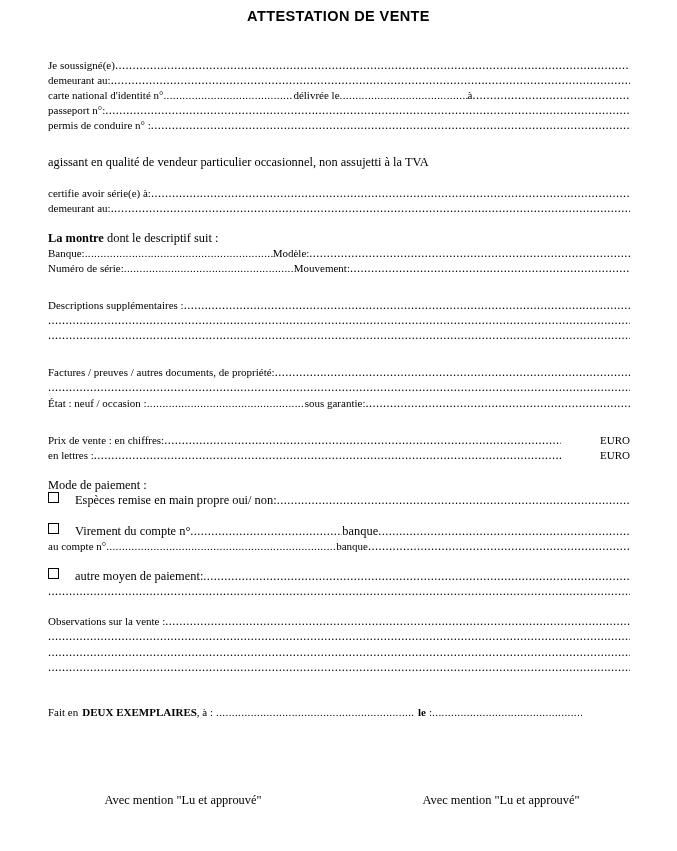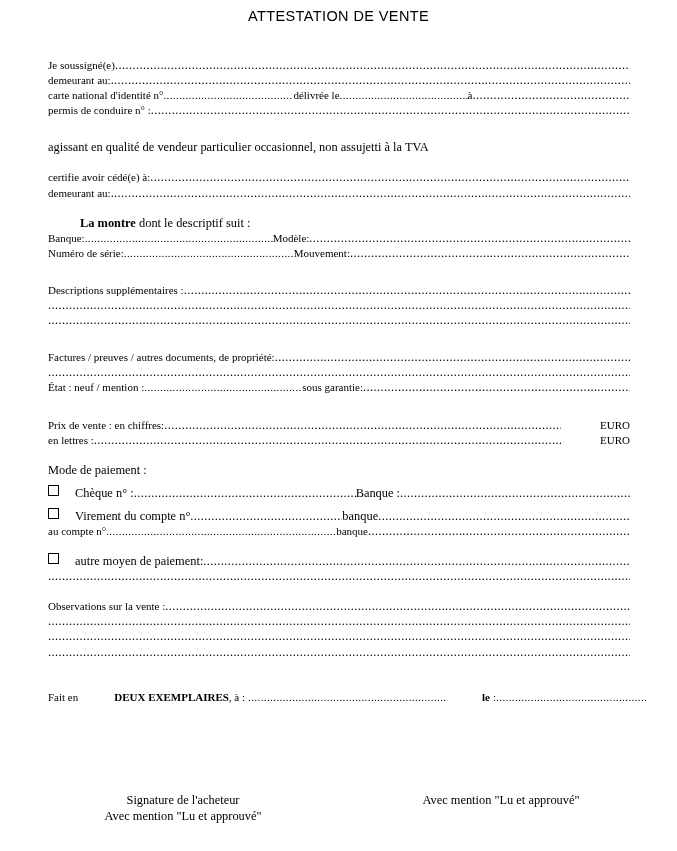--- a/index.html
+++ b/index.html
@@ -17,21 +17,21 @@
   }
   .page {
     position: relative;
     width: 677px;
     height: 851px;
     box-sizing: border-box;
   }
   .doc-title {
     text-align: center;
     font-family: "Liberation Sans", "DejaVu Sans", sans-serif;
-    font-weight: normal;
+    font-weight: bold;
     font-size: 14.5px;
     letter-spacing: 0.4px;
     margin: 0;
     padding-top: 8px;
   }
   .body-area {
     position: absolute;
     left: 48px;
     top: 58px;
     width: 582px;
@@ -41,21 +41,21 @@
     display: flex;
     align-items: baseline;
     font-size: 11px;
     line-height: 15.1px;
     white-space: nowrap;
     width: 100%;
   }
   .lbl {
     flex: 0 0 auto;
   }
-  .lbl.b { font-weight: bold; margin-left: 32px; }
+  .lbl.b { font-weight: bold; }
   .dots {
     flex: 1 1 auto;
     overflow: hidden;
     min-width: 0;
     font-size: 12.4px;
     letter-spacing: 0.4px;
   }
   .dots::after {
     content: "............................................................................................................................................................................................................................................................................................";
   }
@@ -153,34 +153,38 @@
 
     <div class="fline">
       <span class="lbl">carte national d'identité n°</span>
       <span class="dots-fix" style="width:130px"></span>
       <span class="lbl">délivrée le</span>
       <span class="dots-fix" style="width:128px"></span>
       <span class="lbl">à</span>
       <span class="dots"></span>
     </div>
 
+    <div class="fline">
+      <span class="lbl">passeport n°:</span>
+      <span class="dots"></span>
+    </div>
 
     <div class="fline">
       <span class="lbl">permis de conduire n° :</span>
       <span class="dots"></span>
     </div>
 
     <div class="gap-lg"></div>
 
     <div class="plain">agissant en qualité de vendeur particulier occasionnel, non assujetti à la TVA</div>
 
     <div class="gap-md"></div>
 
     <div class="fline">
-      <span class="lbl">certifie avoir cédé(e) à:</span>
+      <span class="lbl">certifie avoir série(e) à:</span>
       <span class="dots"></span>
     </div>
 
     <div class="fline">
       <span class="lbl">demeurant au:</span>
       <span class="dots"></span>
     </div>
 
     <div class="gap-md"></div>
 
@@ -215,21 +219,21 @@
 
     <div class="gap-lg"></div>
 
     <div class="fline">
       <span class="lbl">Factures / preuves / autres documents, de propriété:</span>
       <span class="dots"></span>
     </div>
     <div class="dotrow"></div>
 
     <div class="fline">
-      <span class="lbl">État : neuf / mention :</span>
+      <span class="lbl">État : neuf / occasion :</span>
       <span class="dots-fix" style="width:158px"></span>
       <span class="lbl">sous garantie:</span>
       <span class="dots"></span>
     </div>
 
     <div class="gap-lg"></div>
 
     <div class="fline">
       <span class="lbl">Prix de vente : en chiffres:</span>
       <span class="dots"></span>
@@ -239,30 +243,28 @@
     <div class="fline">
       <span class="lbl">en lettres :</span>
       <span class="dots"></span>
       <span class="euro">EURO</span>
     </div>
 
     <div class="gap-md"></div>
 
     <div class="plain">Mode de paiement :</div>
 
-
-    <div class="gap-sm"></div>
-
     <div class="cbrow">
       <span class="cbox"></span>
-      <span class="lbl">Chèque n° :</span>
-      <span class="dots-fix" style="width:222px"></span>
-      <span class="lbl">Banque :</span>
-      <span class="dots"></span>
-    </div>
+      <span class="lbl">Espèces remise en main propre oui/ non:</span>
+      <span class="dots"></span>
+    </div>
+
+    <div class="gap-sm"></div>
+
 
     <div class="gap-sm"></div>
 
     <div class="cbrow">
       <span class="cbox"></span>
       <span class="lbl">Virement du compte n°</span>
       <span class="dots-fix" style="width:152px"></span>
       <span class="lbl">banque</span>
       <span class="dots"></span>
     </div>
@@ -302,21 +304,20 @@
       <span class="dots-fix" style="width:198px;padding-left:3px"></span>
       <span class="lbl b" style="padding-left:4px">le</span>
       <span class="lbl" style="padding-left:3px">:</span>
       <span class="dots-fix" style="width:150px"></span>
     </div>
 
   </div>
 
   <div class="sigs">
     <div class="sigcol left">
-      <div>Signature de l'acheteur</div>
       <div>Avec mention "Lu et approuvé"</div>
     </div>
     <div class="sigcol right">
       <div>Avec mention "Lu et approuvé"</div>
     </div>
   </div>
 
 </div>
 
 </body></html>

